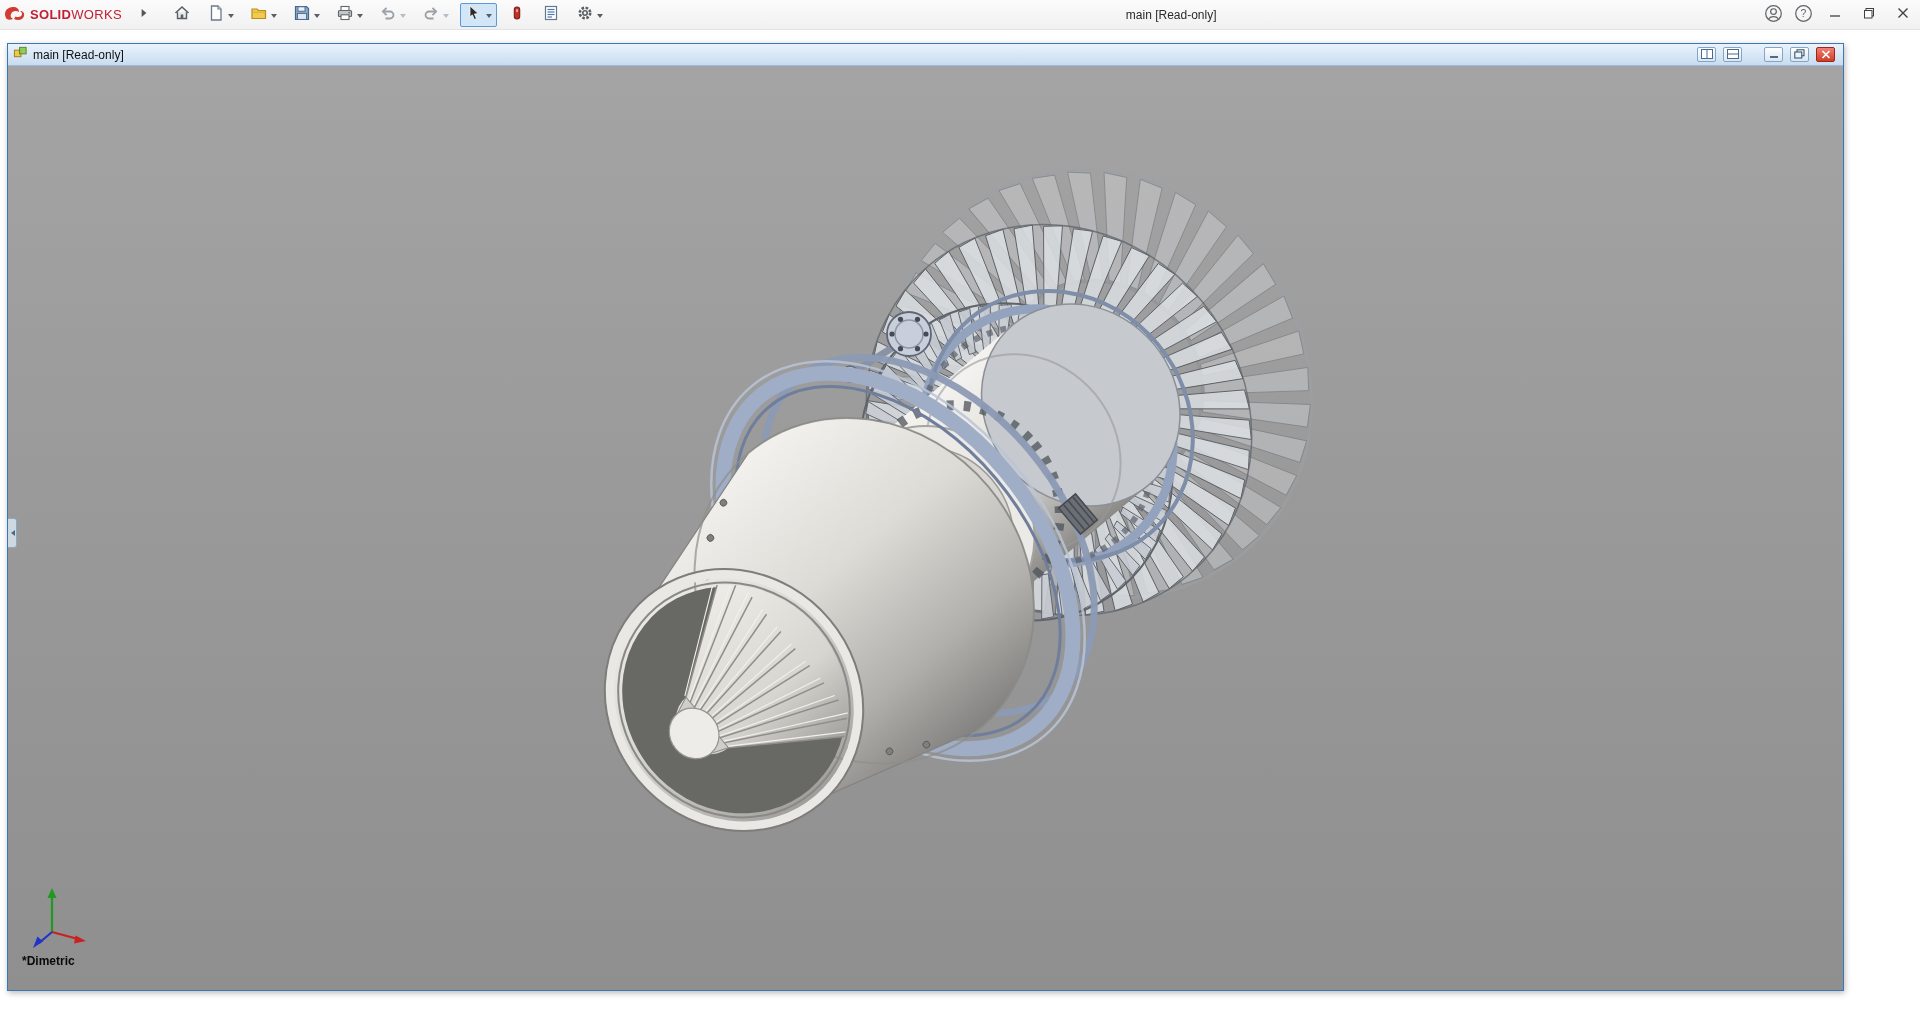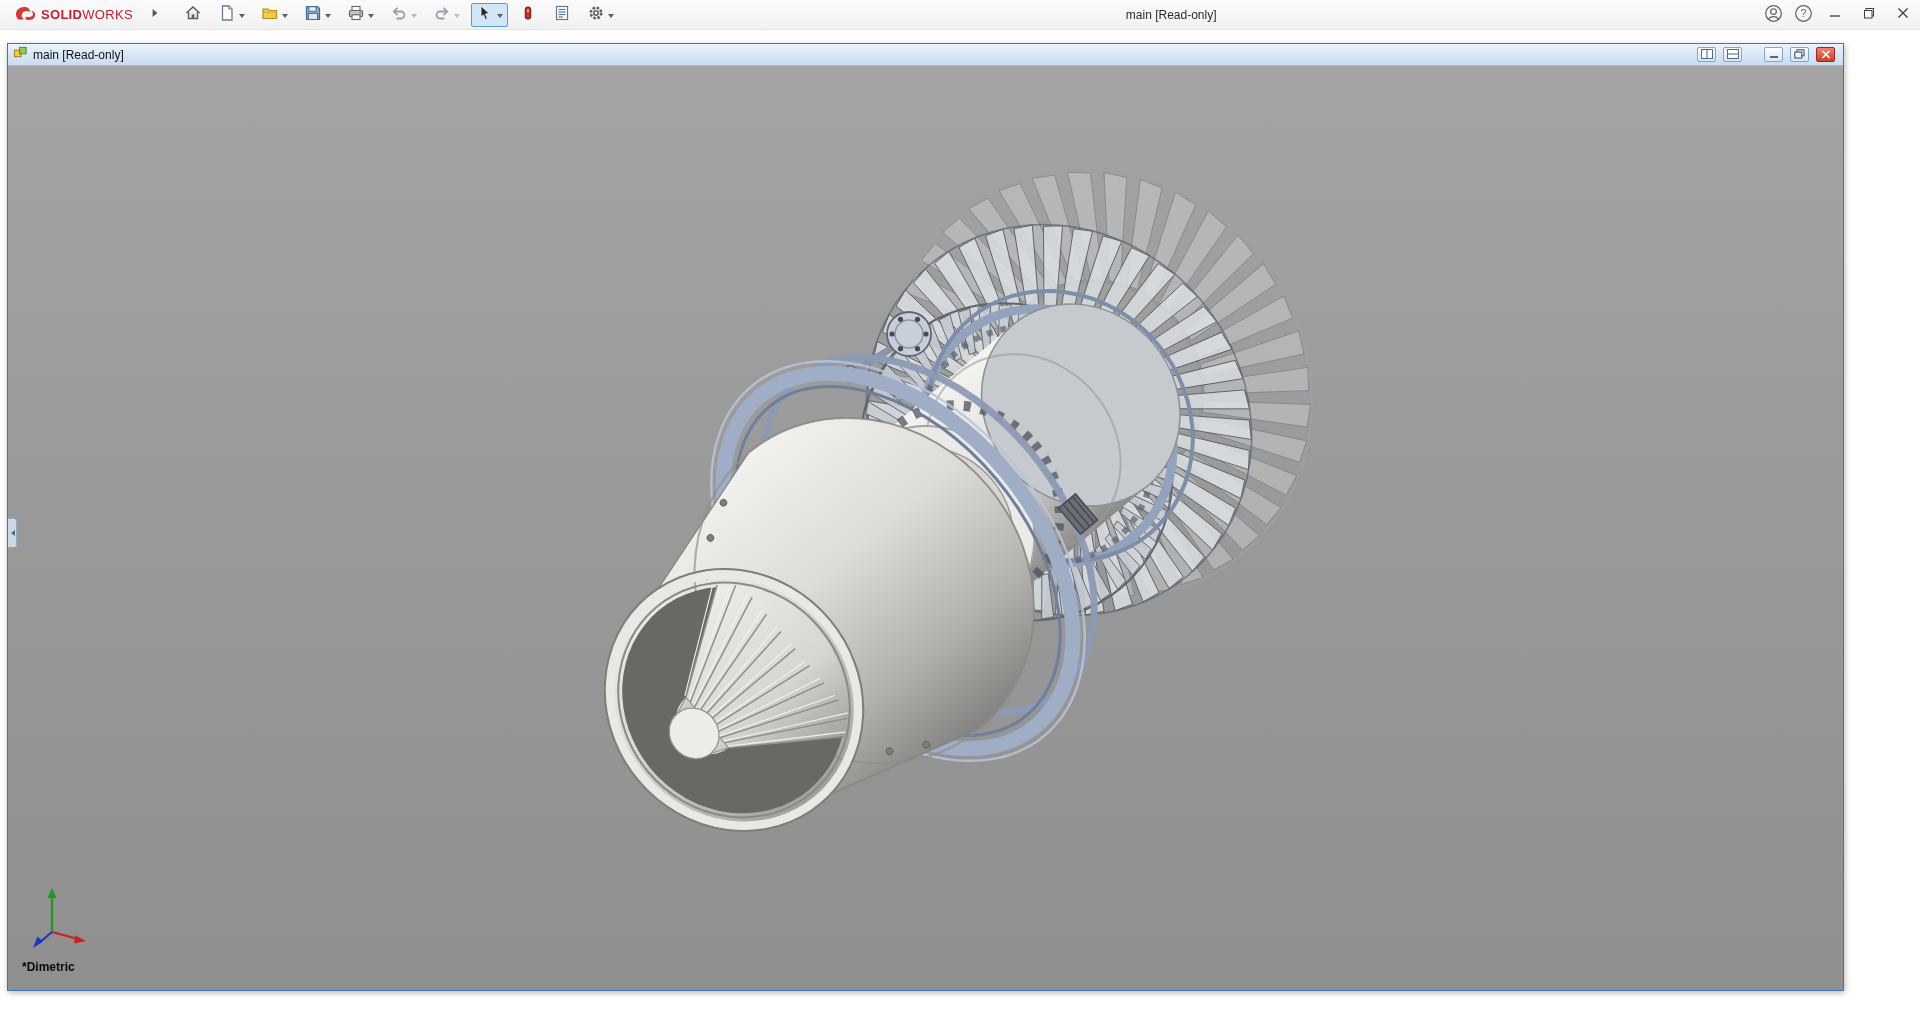--- a/index.html
+++ b/index.html
@@ -1,21 +1,21 @@
 <!DOCTYPE html>
 <html><head>
 <meta charset="utf-8">
 <style>
 *{margin:0;padding:0;box-sizing:border-box}
 html,body{width:1920px;height:1032px;overflow:hidden;background:#fff;font-family:"Liberation Sans",sans-serif}
 button{border:none;background:transparent;padding:0;font-family:inherit;cursor:default}
 
 
 .titlebar{position:absolute;left:0;top:0;width:100%;height:30px;background:linear-gradient(#fbfbfb,#f1f1f1);border-bottom:1px solid #e3e3e3;display:flex;align-items:center;z-index:5}
-.logo{display:flex;align-items:center;padding-left:13px;gap:4px}
+.logo{display:flex;align-items:center;padding-left:2px;gap:4px}
 .logo-text{font-size:13px;letter-spacing:.3px;color:#c22032}
 .logo-text .bold{font-weight:bold}
 .flyout-arrow{margin-left:14px;width:16px;height:22px;display:flex;align-items:center;justify-content:center}
 .tb-group{display:flex;align-items:center;gap:6px;margin-left:16px}
 .tb-btn{height:24px;display:flex;align-items:center;justify-content:center;padding:0 4px;border-radius:2px;border:1px solid transparent}
 .tb-btn .caret{width:0;height:0;border:3.5px solid transparent;border-top:4px solid #5a5f66;margin-left:3px;margin-top:5px}
 .tb-btn.disabled .caret{border-top-color:#b9bcc0}
 .tb-btn.active{background:#d3e6f8;border-color:#5b9bd5}
 .app-title{position:absolute;left:61%;transform:translateX(-50%);top:0;line-height:30px;font-size:12px;color:#2b2b2b;white-space:nowrap}
 .win-controls{margin-left:auto;display:flex;align-items:center;height:100%}
@@ -28,21 +28,21 @@
 .doc-title{font-size:12px;color:#111;margin-left:5px}
 .dwin-controls{margin-left:auto;display:flex;align-items:center;gap:7px;padding-right:3px}
 .dwin-btn{width:19px;height:15px;border:1px solid #86a5c5;border-radius:2px;background:linear-gradient(#fefefe,#d9e7f3);display:flex;align-items:center;justify-content:center}
 .dwin-btn.close{background:linear-gradient(#ef8173,#d23c2a);border-color:#9b2619}
 .dwin-gap{width:8px}
 
 
 .viewport{position:relative;flex:1;background:linear-gradient(180deg,#a4a4a4,#9a9a9a 45%,#8f8f8f);overflow:hidden}
 .engine{position:absolute;left:0;top:0}
 .triad{position:absolute;left:8px;bottom:26px}
-.view-label{position:absolute;left:14px;bottom:16px;font-size:12px;font-weight:bold;color:#0a0a0a}
+.view-label{position:absolute;left:14px;bottom:22px;font-size:12px;font-weight:bold;color:#0a0a0a}
 .pane-tab{position:absolute;left:0;top:452px;width:9px;height:30px;background:#ccd8e2;border:1px solid #8fa8bd;border-left:none;border-radius:0 3px 3px 0;display:flex;align-items:center;justify-content:center}
 .pane-tab .tri{width:0;height:0;border:3px solid transparent;border-right:4px solid #4a6a8a;margin-right:2px}
 </style>
 </head>
 <body>
 
 <header class="titlebar">
   <div class="logo">
     <span>
       <svg width="24" height="20" viewBox="0 0 24 20">

